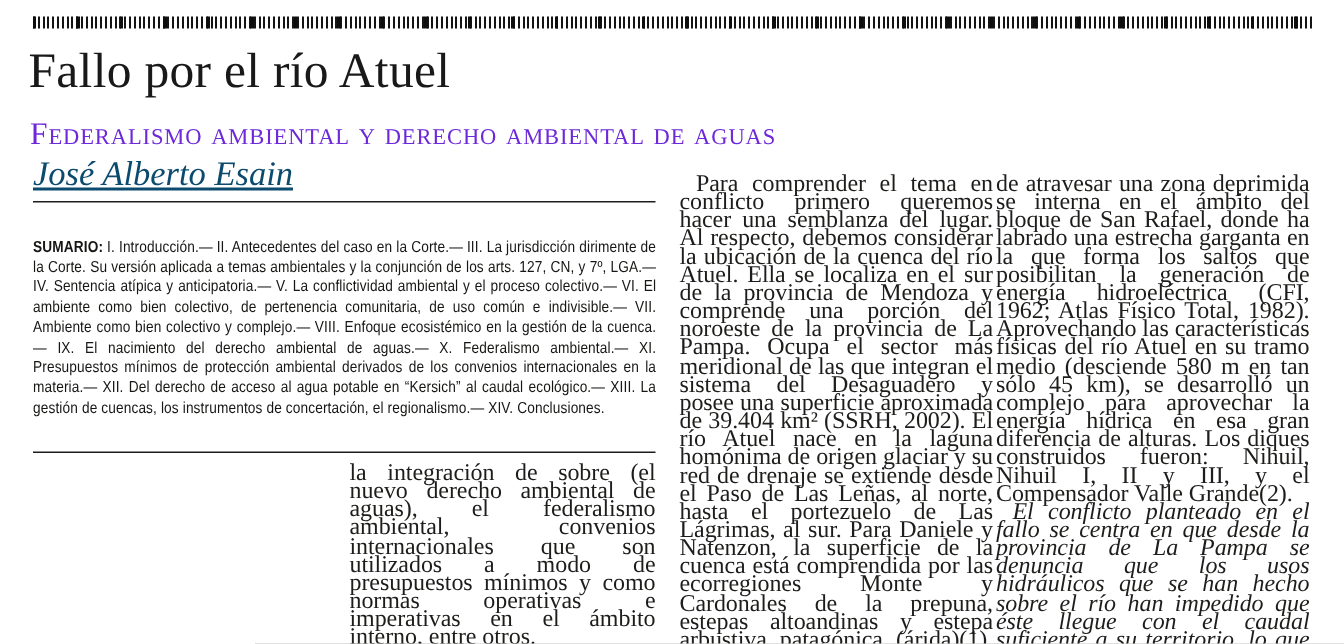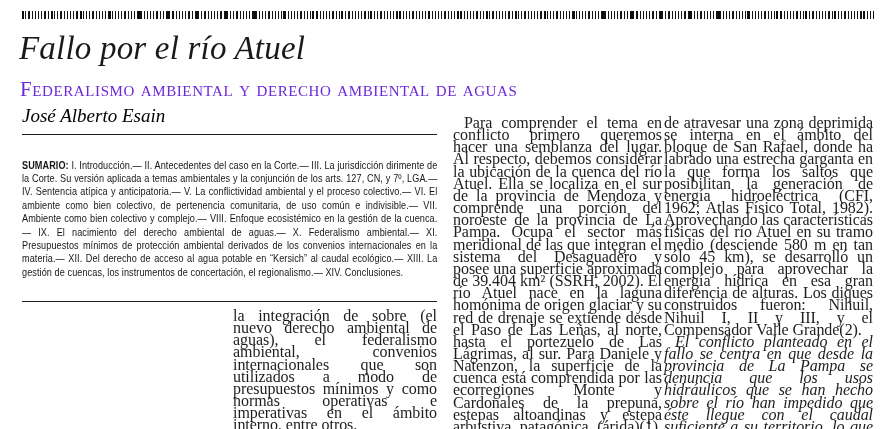--- a/index.html
+++ b/index.html
@@ -13,30 +13,30 @@
   }
   .barcode {
     position:absolute; left:22px; top:11px; width:853px; height:8px;
     background-image:
       repeating-linear-gradient(90deg, #0e0e0e 0 2.2px, rgba(0,0,0,0) 2.2px 29px),
       repeating-linear-gradient(90deg, #141414 0 1.3px, rgba(0,0,0,0) 1.3px 3.2px);
   }
   .title {
     position:absolute; left:19px; top:30px; margin:0;
     font-size:33px; font-weight:400; line-height:36px;
-    letter-spacing:0.2px; color:#191919;font-style:italic;
+    letter-spacing:0.2px; color:#191919;
   }
   .subtitle {
     position:absolute; left:20px; top:77px; margin:0;
     font-size:21px; font-weight:400; line-height:24px;
     font-variant:small-caps; letter-spacing:0.6px; color:#6d28d9;
   }
   .author {
     position:absolute; left:22px; top:105px;
-    font-style:italic; font-size:19px; line-height:22px; color:#000000;
+    font-style:italic; font-size:23px; line-height:22px; color:#0c4a6e;text-decoration:underline;
   }
   .rule { position:absolute; left:22px; width:415px; height:0;
     border:none; border-top:1.4px solid #1d1d1b; margin:0; }
   .rule-author { top:134px; }
   .rule-sumario { top:301px; }
   .sumario {
     position:absolute; left:22px; top:148px; width:483px;
     transform:scaleX(0.86); transform-origin:top left;
     font-family:"Liberation Sans", sans-serif;
     font-size:10.6px; line-height:13.4px; letter-spacing:0.1px;

